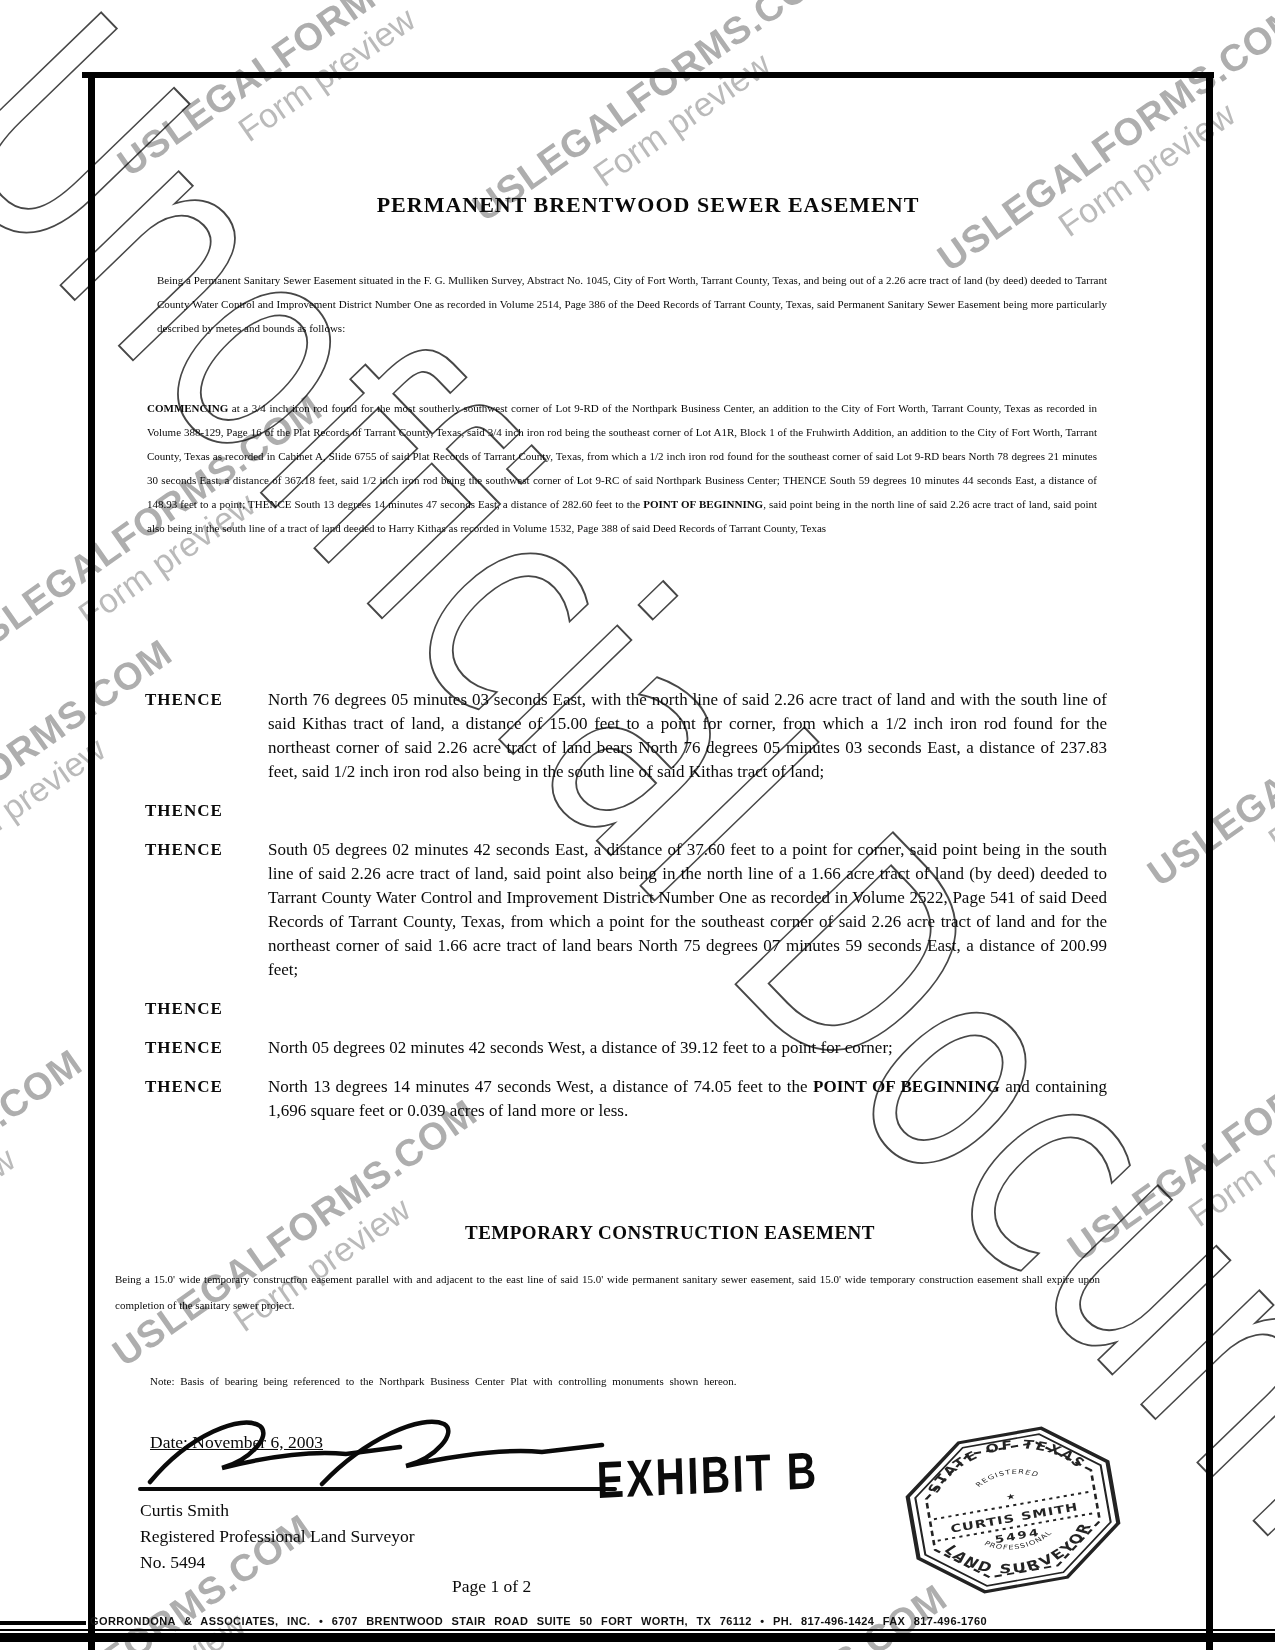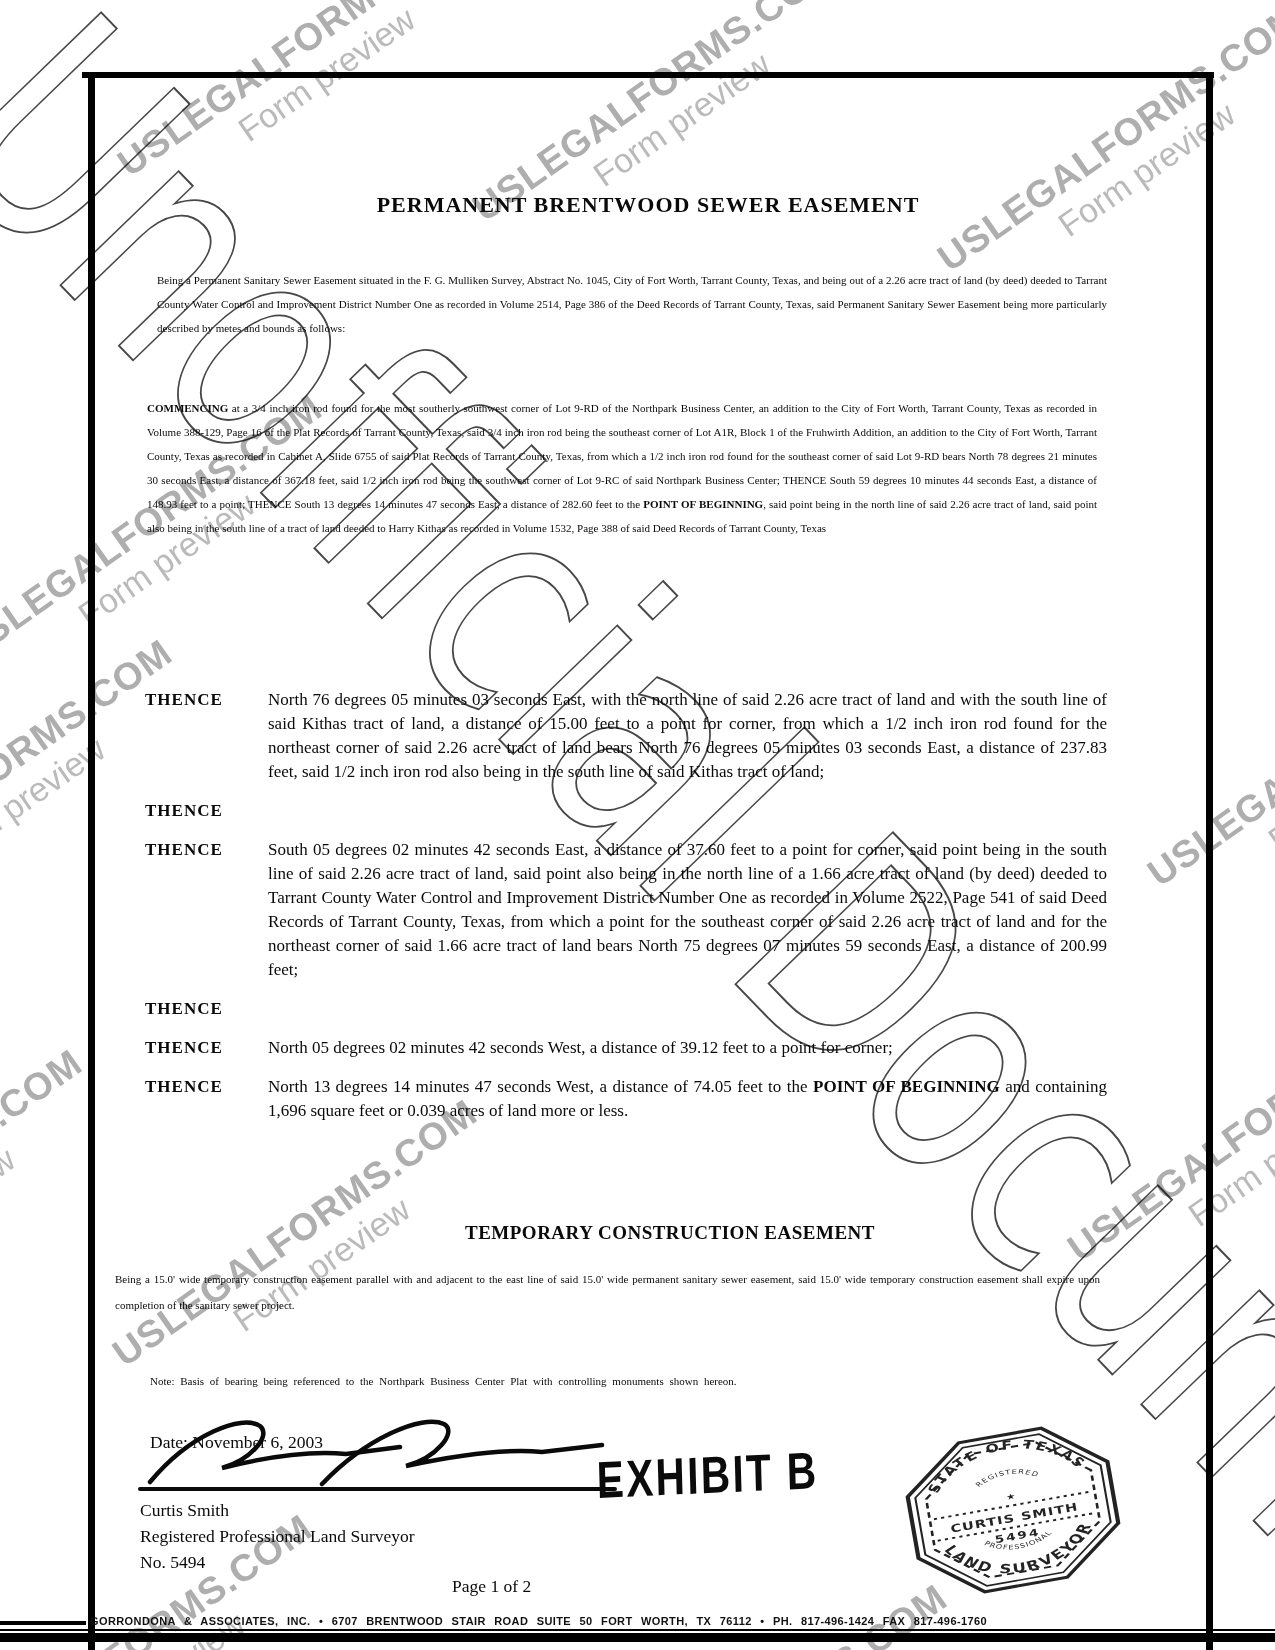--- a/index.html
+++ b/index.html
@@ -28,21 +28,21 @@
   .thence-list  { position:absolute; left:145px; top:688px; width:962px; }
   .thence-row   { display:flex; margin-bottom:15px; }
   .thence-label { width:123px; flex:0 0 123px; font-weight:bold; font-size:17px; line-height:24px; letter-spacing:1px; }
   .thence-text  { flex:1; text-align:justify; font-size:17px; line-height:24px; }
   .h-temp {
     position:absolute; left:88px; top:1222px; width:1120px; text-align:center;
     font-weight:bold; font-size:19px; letter-spacing:0.5px;margin-left:22px;
   }
   .p-temp { left:115px; top:1266px; width:985px; line-height:26px; }
   .p-note { left:150px; top:1368px; width:945px; line-height:27px; word-spacing:3px; }
-  .date-line { position:absolute; left:150px; top:1432px; font-size:17.5px; }
+  .date-line { position:absolute; left:150px; top:1432px; font-size:17.5px;text-decoration:underline; }
   .sig-svg { position:absolute; left:130px; top:1412px; z-index:6; }
   .signer { position:absolute; left:140px; top:1497px; font-size:17.5px; line-height:26px; }
   .exhibit {
     position:absolute; left:596px; top:1450px; font-family:"Liberation Sans", sans-serif;
     font-weight:bold; font-size:52px; letter-spacing:3px; color:#0b0b0b;
     transform:scaleX(0.78) rotate(-2deg); transform-origin:0 0; white-space:nowrap;
   }
   .seal { position:absolute; left:898px; top:1418px; transform:rotate(-10deg); transform-origin:center; opacity:.92; z-index:5; }
   .page-num { position:absolute; left:452px; top:1576px; font-size:17.5px; }
   .footer-text {

